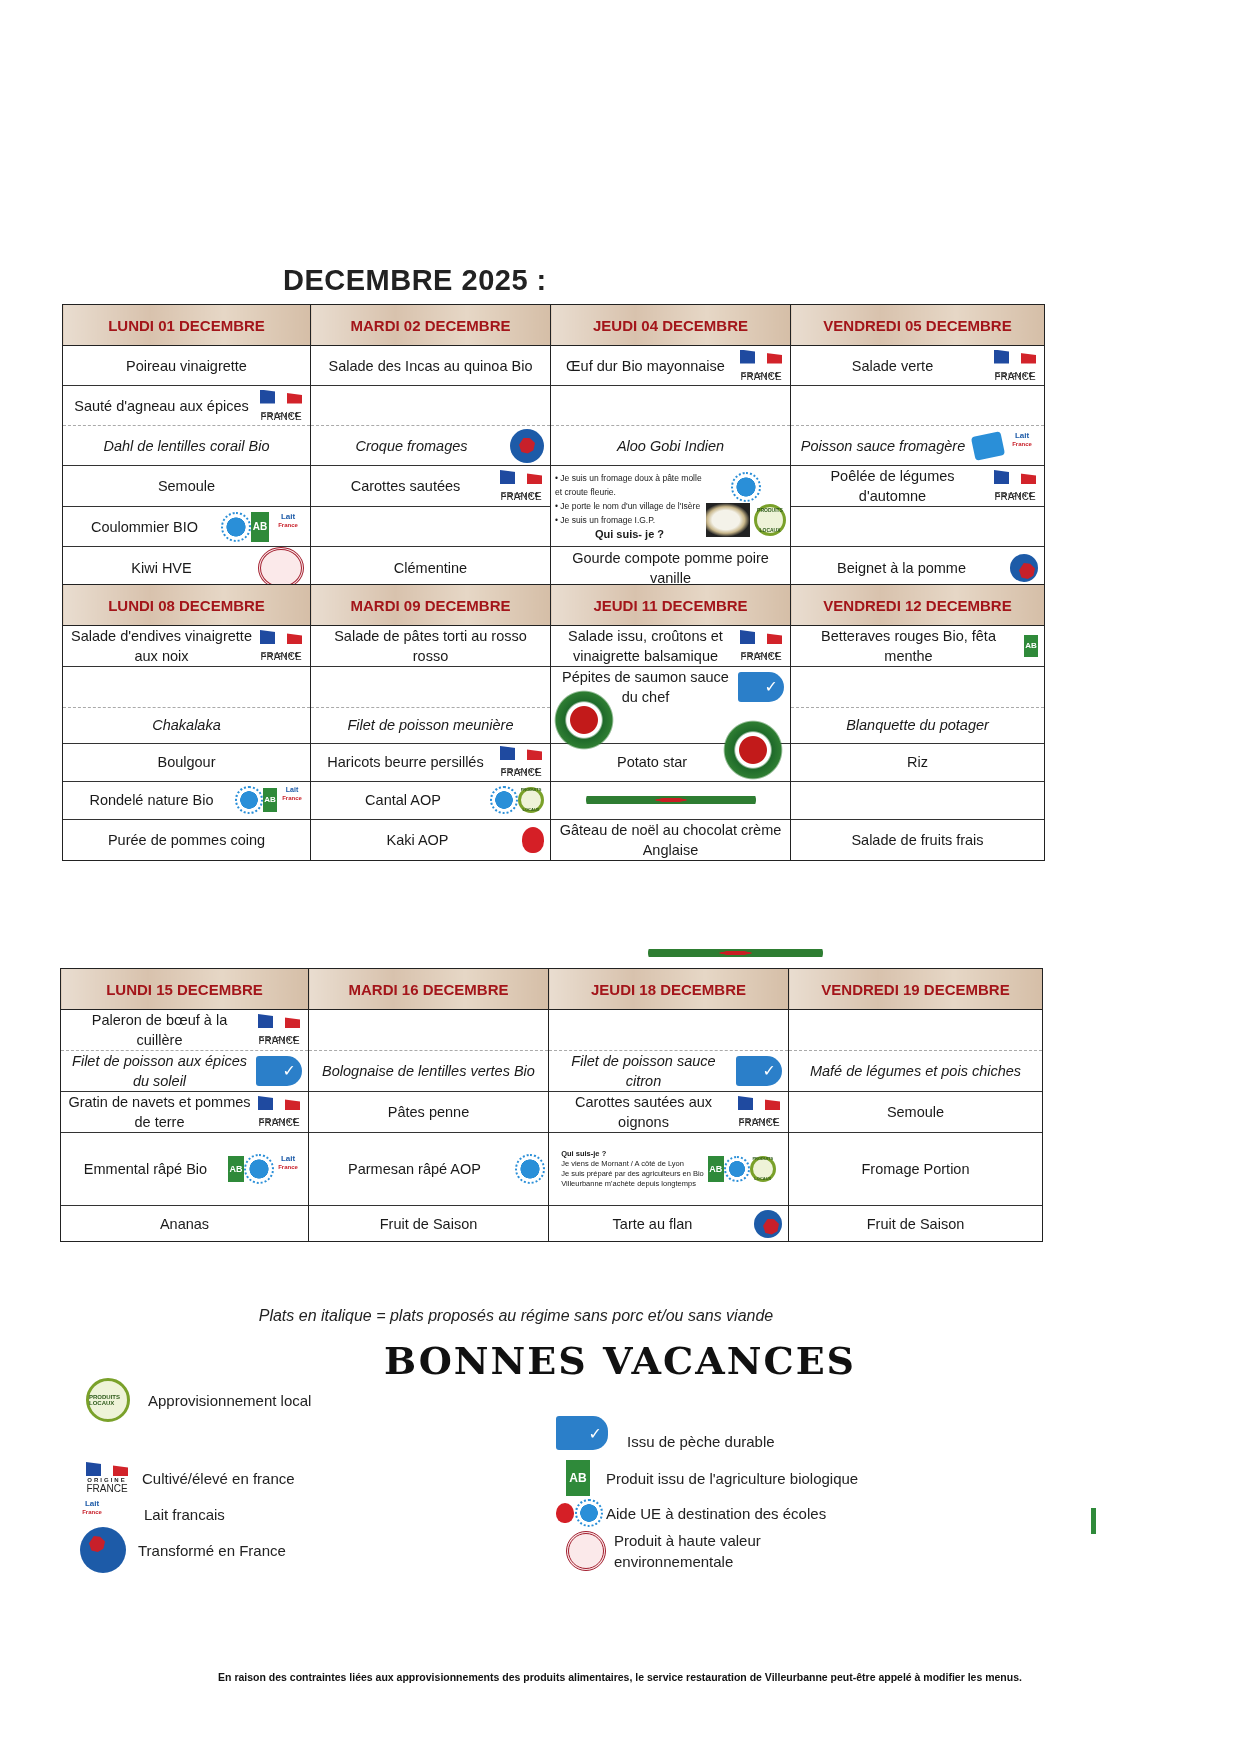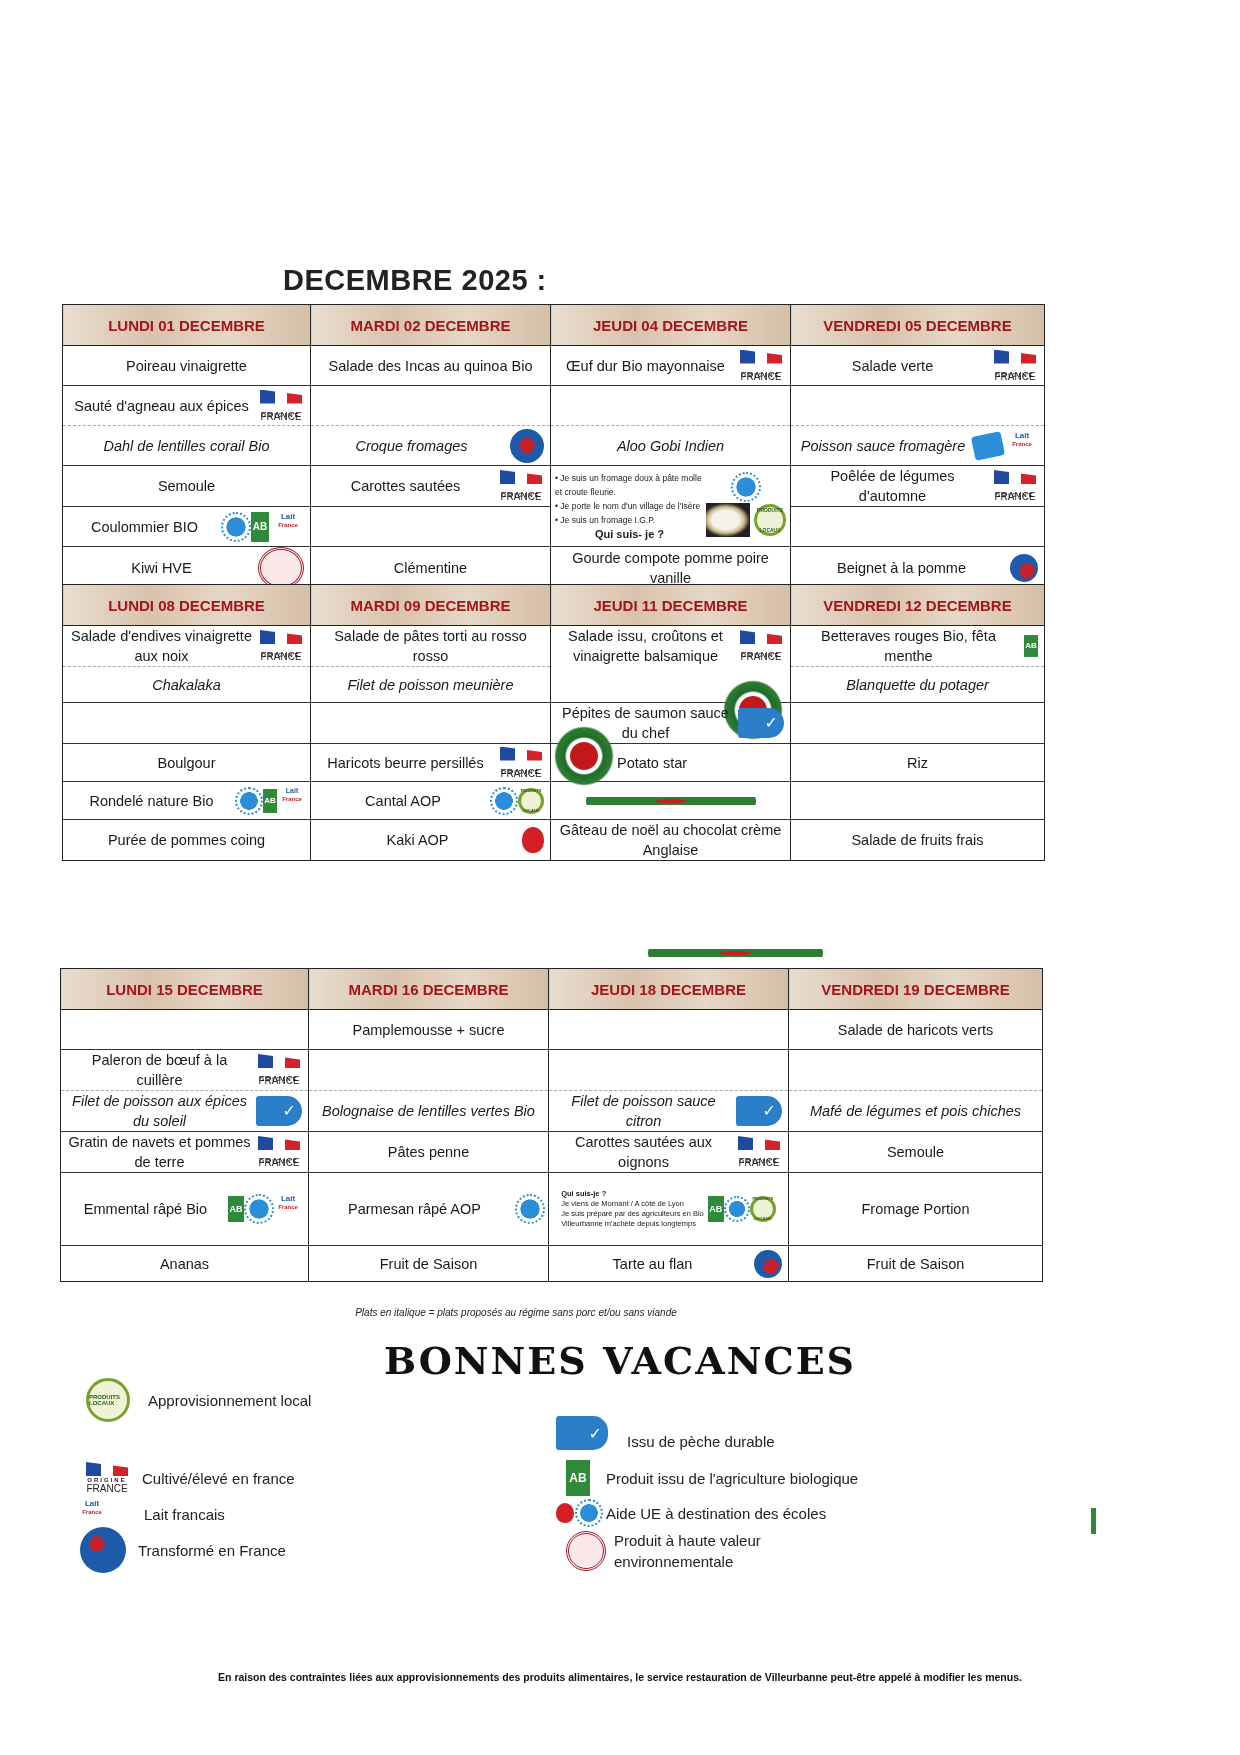--- a/index.html
+++ b/index.html
@@ -31,21 +31,21 @@
   .b-msc{width:46px;height:30px;background:#2b7fc9;border-radius:3px 15px 15px 3px;color:#fff;font-size:16px;display:flex;align-items:center;justify-content:flex-end;padding-right:6px;box-sizing:border-box;}
   .b-hve{width:40px;height:36px;border-radius:50%;border:3px double #a32030;background:#fbe9ea;}
   .b-apple{width:22px;height:26px;border-radius:50% 50% 45% 45%;background:#d51f26;}
   .b-tag{width:46px;height:28px;background:#2a8fd8;transform:rotate(-12deg);border-radius:4px;}
   .quiz{font-family:"Liberation Sans",sans-serif;font-size:8.5px;text-align:left;line-height:14px;}
   .quiz b{font-size:11px;}
   .cheese{width:44px;height:34px;background:radial-gradient(ellipse at 45% 50%,#f4f2e9 40%,#c8b68a 55%,#222 70%);flex:none;}
   .santa{position:absolute;width:66px;height:70px;border-radius:50%;background:radial-gradient(circle,#c21a1a 28%,#fff 30%,#fff 36%,#1f6a2a 40%,#2e7d32 58%,transparent 62%);}
   .garland{width:180px;height:26px;margin:0 auto;background:radial-gradient(ellipse at 50% 50%,#c81e22 0 12%,transparent 14%),linear-gradient(180deg,transparent 30%,#2e7d32 30% 70%,transparent 70%);border-radius:12px;}
   .garland-between{position:absolute;left:648px;top:942px;}
-  .note{position:absolute;left:0;width:1032px;top:1307px;text-align:center;font-size:10px;font-style:italic;color:#222;}
+  .note{position:absolute;left:0;width:1032px;top:1307px;text-align:center;font-size:16px;font-style:italic;color:#222;}
   .vac{position:absolute;left:0;width:1240px;top:1338px;text-align:center;font-family:"DejaVu Serif",serif;font-weight:bold;font-size:38px;letter-spacing:2px;color:#111;}
   .legend{position:absolute;display:flex;align-items:center;font-size:15px;color:#222;}
   .legend .lbl{margin-left:10px;}
   .footer{position:absolute;left:0;width:1240px;top:1671px;text-align:center;font-size:10.5px;font-weight:bold;color:#111;}
   .sidebar-mark{position:absolute;left:1091px;top:1508px;width:5px;height:26px;background:#2f8a3a;}
 </style>
 </head>
 <body>
 
 <div class="title">DECEMBRE 2025 :</div>
@@ -291,53 +291,53 @@
         </td>
     <td>
           <div class="cell">
             <span class="txt">Betteraves rouges Bio, fêta menthe</span>
             <span class="badges">
               <span class="b b-ab" style="width:14px;height:22px;font-size:8px">AB</span>
             </span>
           </div>
         </td>
   </tr>
+  <tr class="row" style="height:40px">
+    <td></td>
+    <td></td>
+    <td style="overflow:visible;">
+      <div class="cell">
+            <span class="txt">Pépites de saumon sauce du chef</span>
+            <span class="badges">
+              <span class="b b-msc">✓</span>
+            </span>
+          </div>
+      <span class="santa" style="left:0px;top:18px;"></span>
+    </td>
+    <td></td>
+  </tr>
   <tr class="row dashed" style="height:36px">
     <td>
           <div class="cell">
             <span class="txt it">Chakalaka</span>
           </div>
         </td>
     <td>
           <div class="cell">
             <span class="txt it">Filet de poisson meunière</span>
           </div>
         </td>
     <td style="border-top:none;overflow:visible;">
       <span class="santa" style="right:4px;top:8px;"></span>
     </td>
     <td>
           <div class="cell">
             <span class="txt it">Blanquette du potager</span>
           </div>
         </td>
-  </tr>
-  <tr class="row" style="height:40px">
-    <td></td>
-    <td></td>
-    <td style="overflow:visible;">
-      <div class="cell">
-            <span class="txt">Pépites de saumon sauce du chef</span>
-            <span class="badges">
-              <span class="b b-msc">✓</span>
-            </span>
-          </div>
-      <span class="santa" style="left:0px;top:18px;"></span>
-    </td>
-    <td></td>
   </tr>
   <tr class="row" style="height:38px">
     <td>
           <div class="cell">
             <span class="txt">Boulgour</span>
           </div>
         </td>
     <td>
           <div class="cell">
             <span class="txt">Haricots beurre persillés</span>
@@ -428,34 +428,20 @@
       <col style="width:240px">
       <col style="width:254px">
     </colgroup>
   <tbody>
       <tr>
     <th>LUNDI 15 DECEMBRE</th>
     <th>MARDI 16 DECEMBRE</th>
     <th>JEUDI 18 DECEMBRE</th>
     <th>VENDREDI 19 DECEMBRE</th>
   </tr>
-  <tr class="row" style="height:40px">
-    <td></td>
-    <td>
-          <div class="cell">
-            <span class="txt">Pamplemousse + sucre</span>
-          </div>
-        </td>
-    <td></td>
-    <td>
-          <div class="cell">
-            <span class="txt">Salade de haricots verts</span>
-          </div>
-        </td>
-  </tr>
   <tr class="row" style="height:38px">
     <td>
           <div class="cell">
             <span class="txt">Paleron de bœuf à la cuillère</span>
             <span class="badges">
               <span class="b b-of">
                 <span class="fl"></span>
                 <span class="t1">ORIGINE</span>
                 <span class="t2">FRANCE</span>
               </span>

